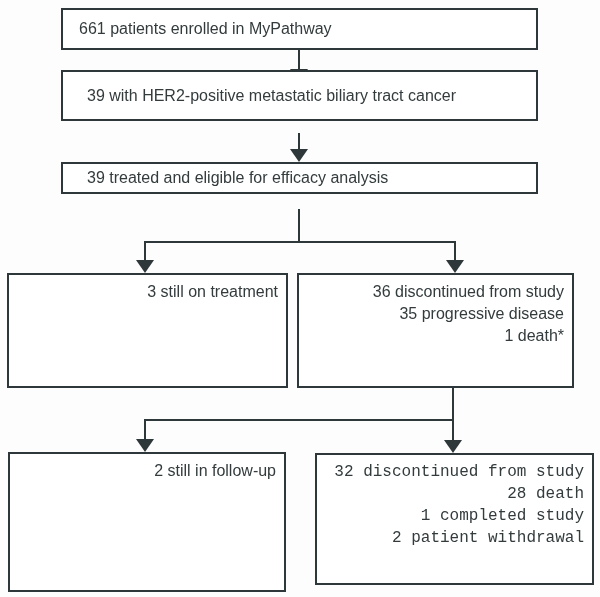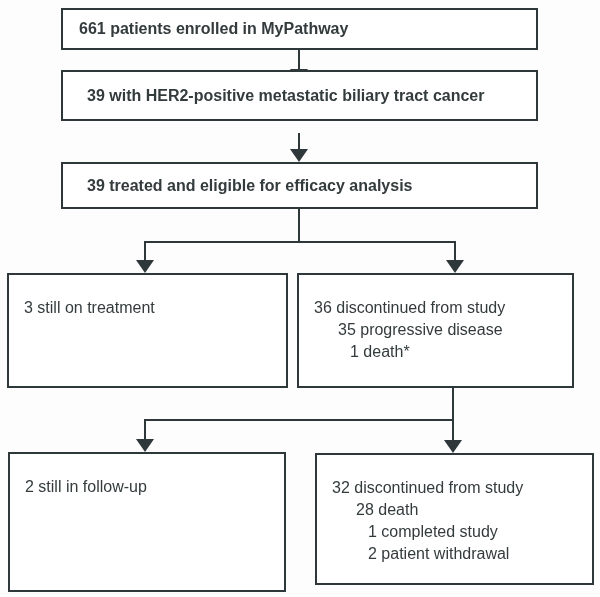--- a/index.html
+++ b/index.html
@@ -24,24 +24,24 @@
   }
   .box {
     position: absolute;
     background: var(--box-background);
     border: 2px solid var(--line);
     line-height: 22px;
   }
   .box.center-v {
     display: flex;
     align-items: center;
-    font-weight: bold;
   }
   .box.top-align {
-    padding-top: 22px;
+    padding-top: 6px;
+    text-align: right;
   }
   .pad-16 { padding-left: 16px; }
   .pad-24 { padding-left: 24px; }
   .pad-side { padding-left: 15px; padding-right: 8px; }
   .line { display: block; }
   .indent-1 { padding-left: 24px; }
   .indent-2 { padding-left: 36px; }
   .conn {
     position: absolute;
     background: var(--line);
@@ -67,21 +67,21 @@
   <div class="conn" style="left:298px; top:50px; width:2px; height:20px;"></div>
   <div class="arrowhead" style="left:290px; top:69px;"></div>
 
   <div class="box center-v pad-24" style="left:61px; top:70px; width:477px; height:51px;">
     <span class="line">39 with HER2-positive metastatic biliary tract cancer</span>
   </div>
 
   <div class="conn" style="left:298px; top:133px; width:2px; height:17px;"></div>
   <div class="arrowhead" style="left:290px; top:149px;"></div>
 
-  <div class="box center-v pad-24" style="left:61px; top:162px; width:477px; height:47px;">
+  <div class="box center-v pad-24" style="left:61px; top:162px; width:477px; height:32px;">
     <span class="line">39 treated and eligible for efficacy analysis</span>
   </div>
 
   <div class="conn" style="left:298px; top:209px; width:2px; height:34px;"></div>
   <div class="conn" style="left:144px; top:241px; width:312px; height:2px;"></div>
   <div class="conn" style="left:144px; top:241px; width:2px; height:20px;"></div>
   <div class="arrowhead" style="left:136px; top:260px;"></div>
   <div class="conn" style="left:454px; top:241px; width:2px; height:20px;"></div>
   <div class="arrowhead" style="left:446px; top:260px;"></div>
 
@@ -98,20 +98,20 @@
   <div class="conn" style="left:452px; top:388px; width:2px; height:53px;"></div>
   <div class="conn" style="left:144px; top:419px; width:310px; height:2px;"></div>
   <div class="conn" style="left:144px; top:419px; width:2px; height:21px;"></div>
   <div class="arrowhead" style="left:136px; top:439px;"></div>
   <div class="arrowhead" style="left:444px; top:440px;"></div>
 
   <div class="box top-align pad-side" style="left:8px; top:452px; width:278px; height:140px;">
     <span class="line">2 still in follow-up</span>
   </div>
 
-  <div class="box top-align pad-side" style="left:315px; top:453px; width:279px; height:132px;">
+  <div class="box top-align pad-side" style="left:315px; top:453px; width:279px; height:132px;font-family:Liberation Mono, monospace;">
     <span class="line">32 discontinued from study</span>
     <span class="line indent-1">28 death</span>
     <span class="line indent-2">1 completed study</span>
     <span class="line indent-2">2 patient withdrawal</span>
   </div>
 
 </div>
 
 </body></html>

